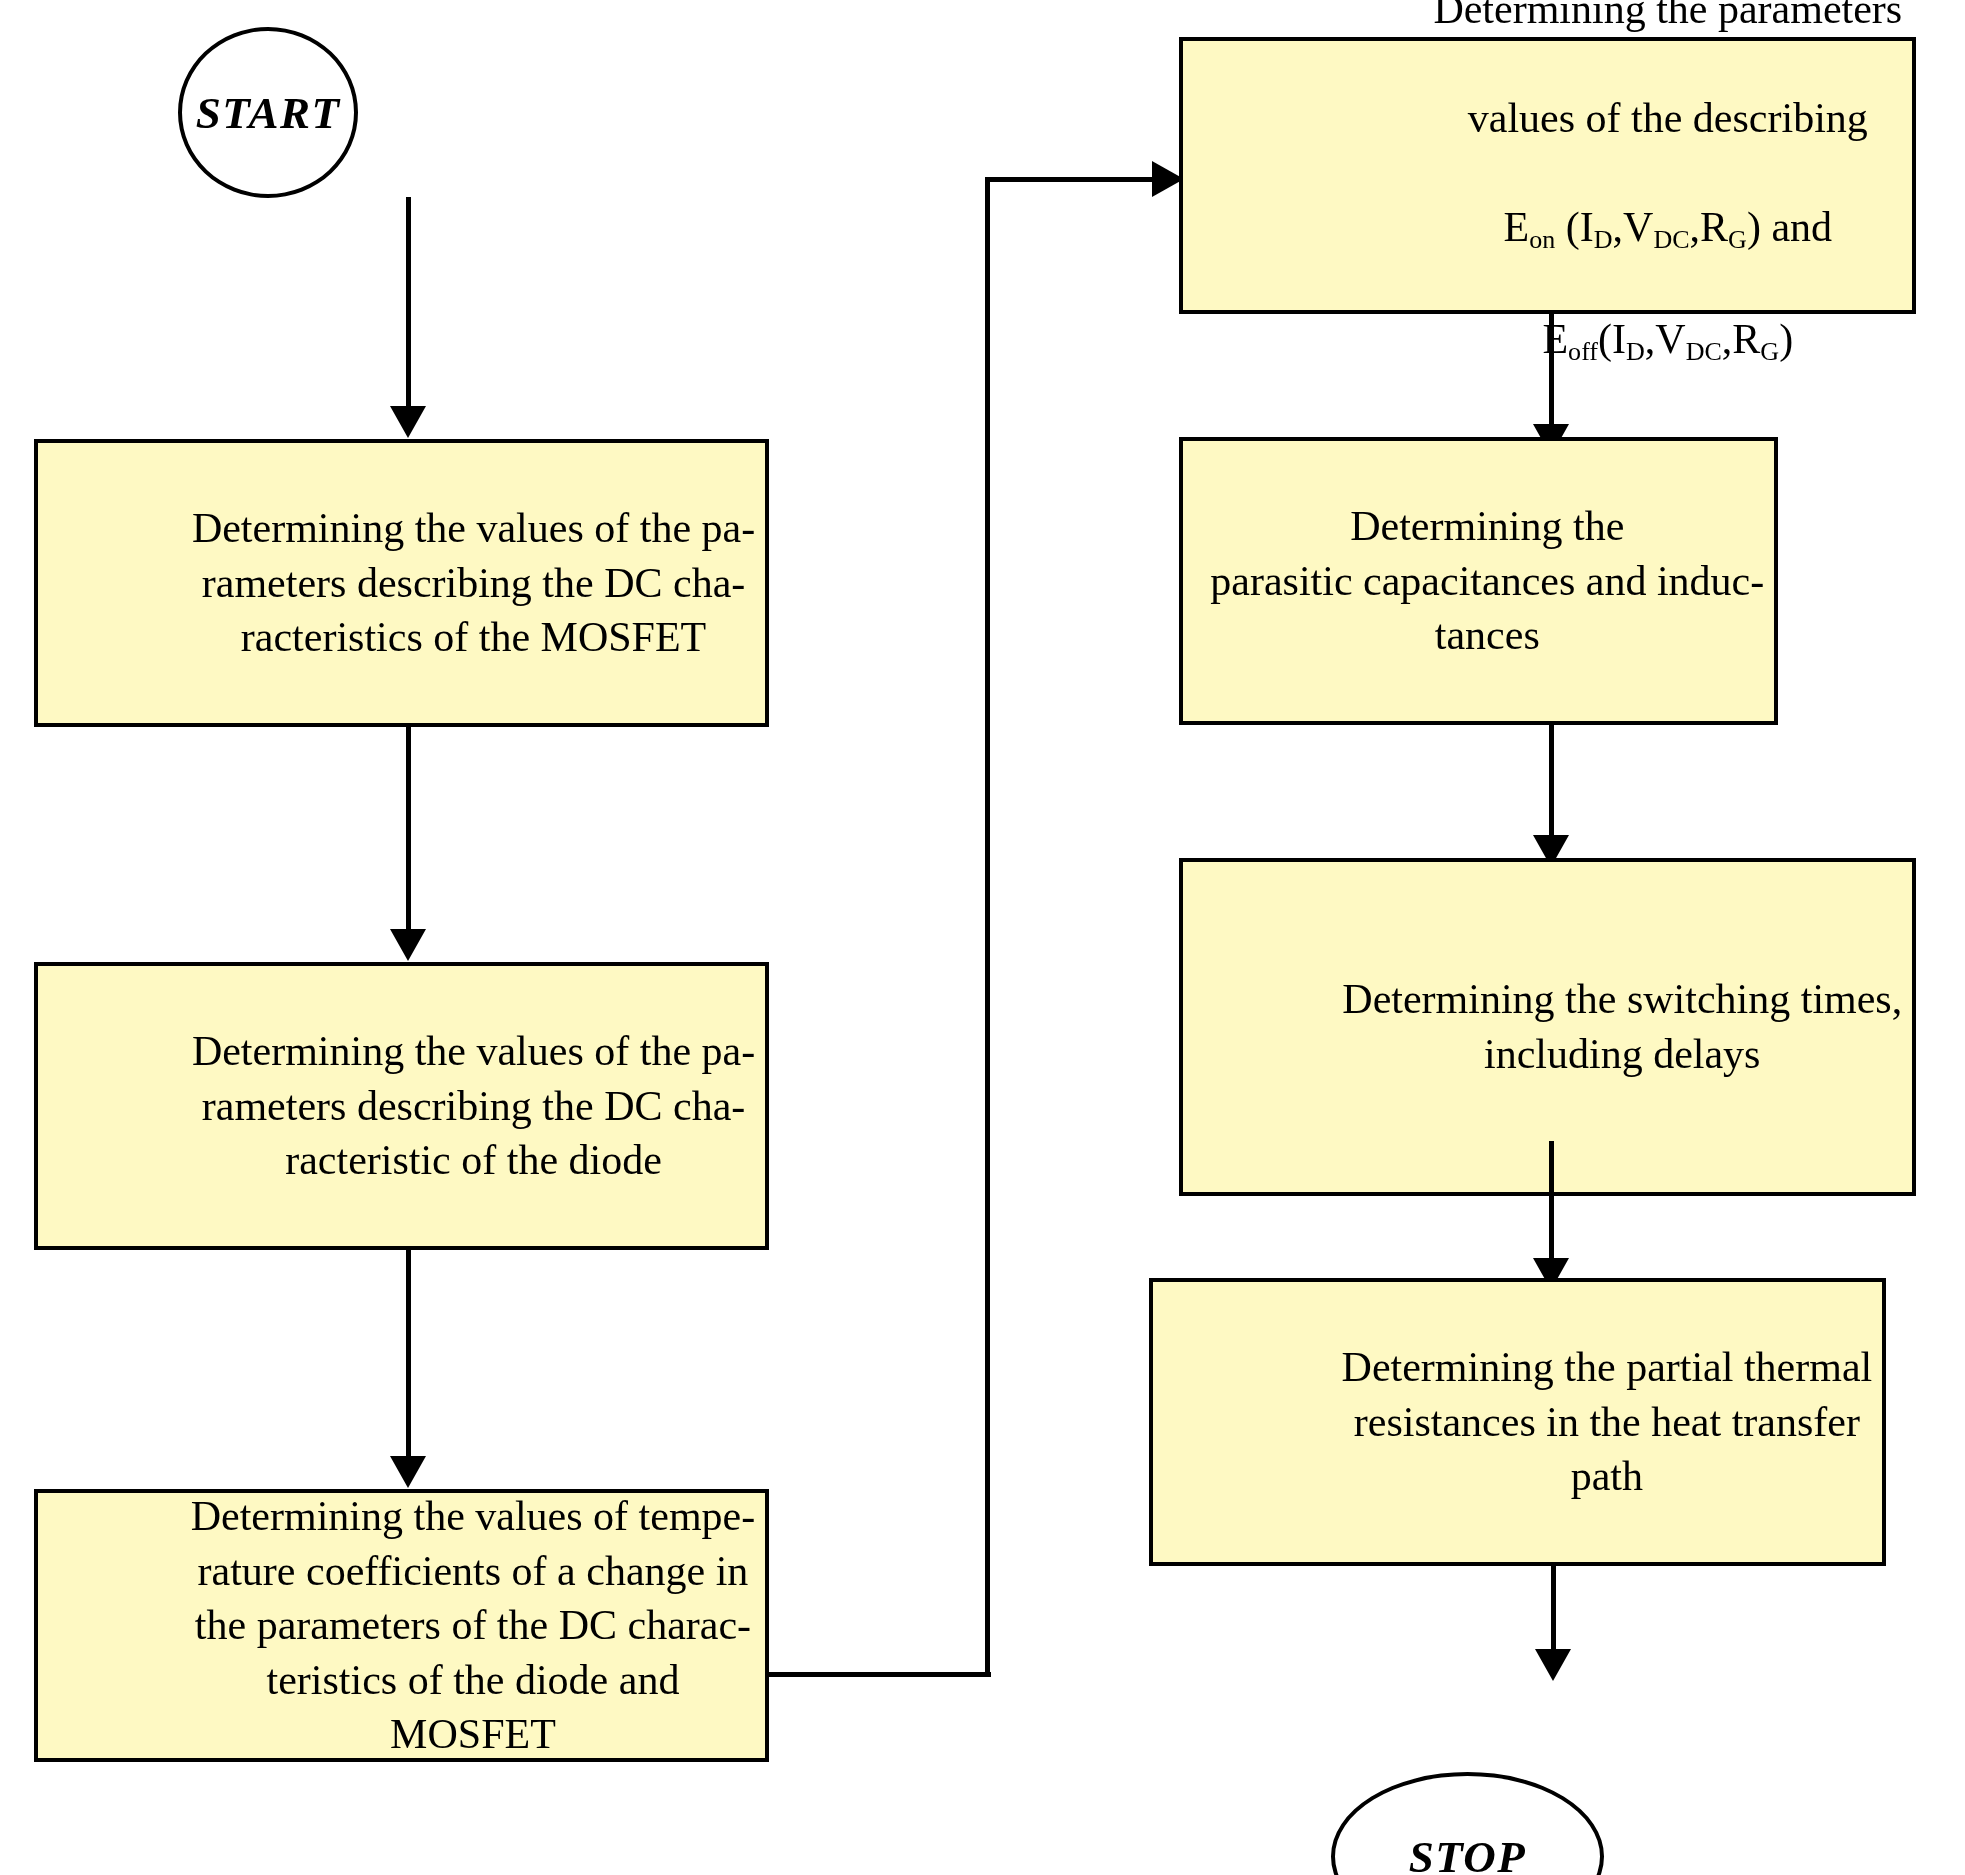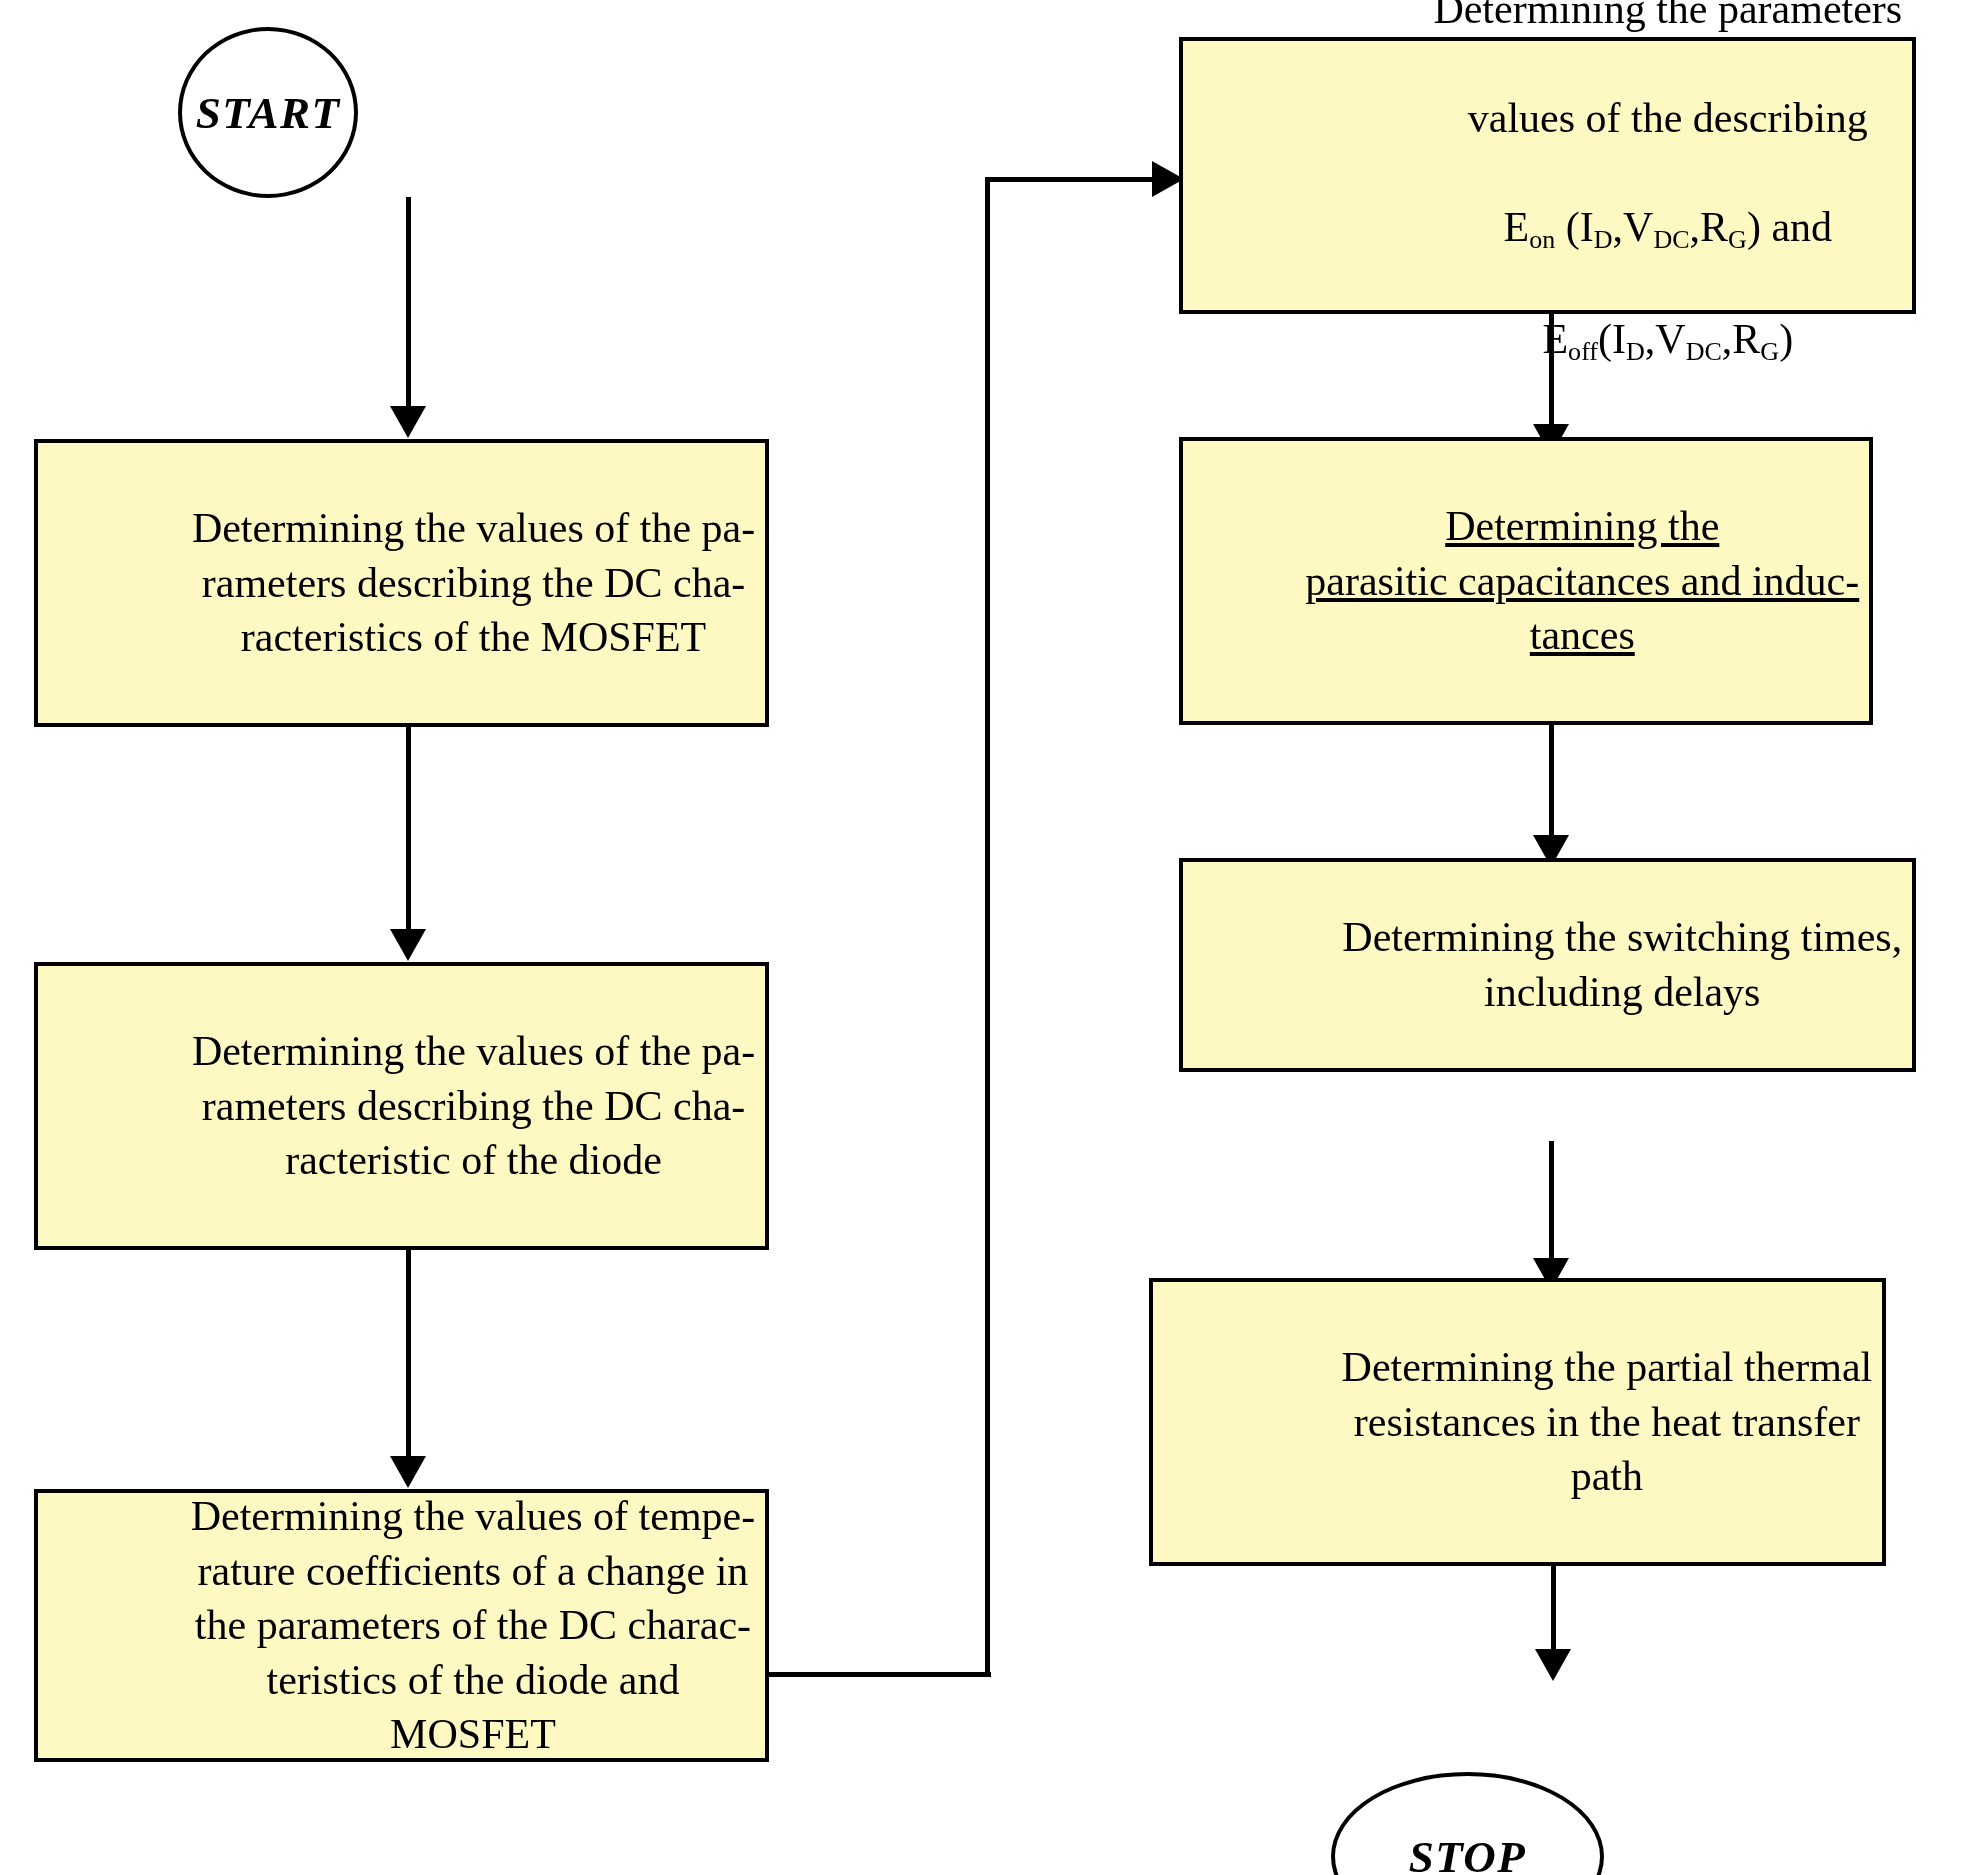--- a/index.html
+++ b/index.html
@@ -122,30 +122,30 @@
       <div>Determining the parameters</div>
       <div>values of the describing</div>
       <div><span>E</span><span class="sub">on</span><span> (I</span><span class="sub">D</span><span>,V</span><span class="sub">DC</span><span>,R</span><span class="sub">G</span><span>) and</span></div>
       <div><span>E</span><span class="sub">off</span><span>(I</span><span class="sub">D</span><span>,V</span><span class="sub">DC</span><span>,R</span><span class="sub">G</span><span>)</span></div>
     </div>
   </div>
 
   <div class="conn v-line" style="left:1549px; top:313px; width:4.9px; height:116px;"></div>
   <div class="arrow-down" style="left:1533px; top:424px;"></div>
 
-  <div class="node proc" style="left:1179px; top:437px; width:694px; height:288px;text-decoration:underline;">
+  <div class="node proc" style="left:1179px; top:437px; width:599px; height:288px;">
     <span class="txt">Determining the
 parasitic capacitances and induc-
 tances</span>
   </div>
 
   <div class="conn v-line" style="left:1549px; top:725px; width:4.9px; height:116px;"></div>
   <div class="arrow-down" style="left:1533px; top:835px;"></div>
 
-  <div class="node proc" style="left:1179px; top:858px; width:737px; height:214px;">
+  <div class="node proc" style="left:1179px; top:858px; width:737px; height:338px;">
     <span class="txt">Determining the switching times,
 including delays</span>
   </div>
 
   <div class="conn v-line" style="left:1549px; top:1141px; width:4.9px; height:123px;"></div>
   <div class="arrow-down" style="left:1533px; top:1258px;"></div>
 
   <div class="node proc" style="left:1149px; top:1278px; width:737px; height:288px;">
     <span class="txt">Determining the partial thermal
 resistances in the heat transfer

